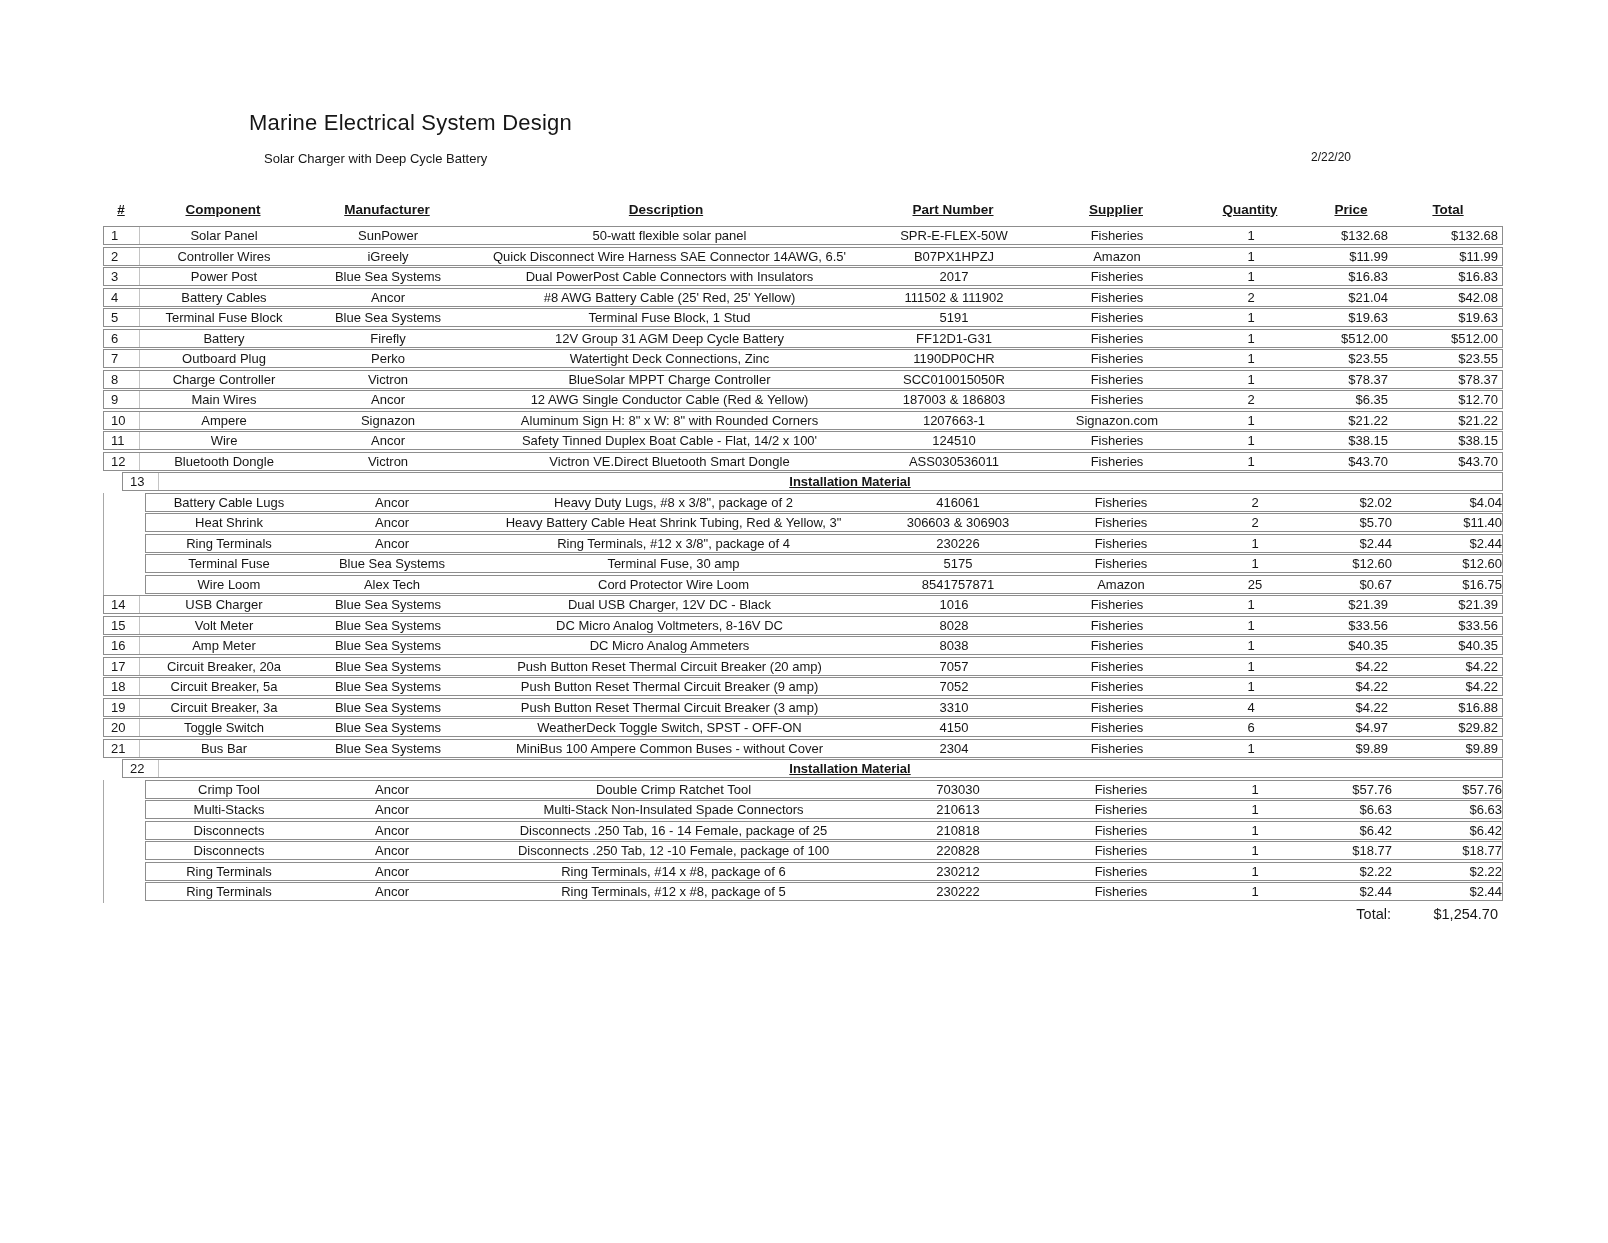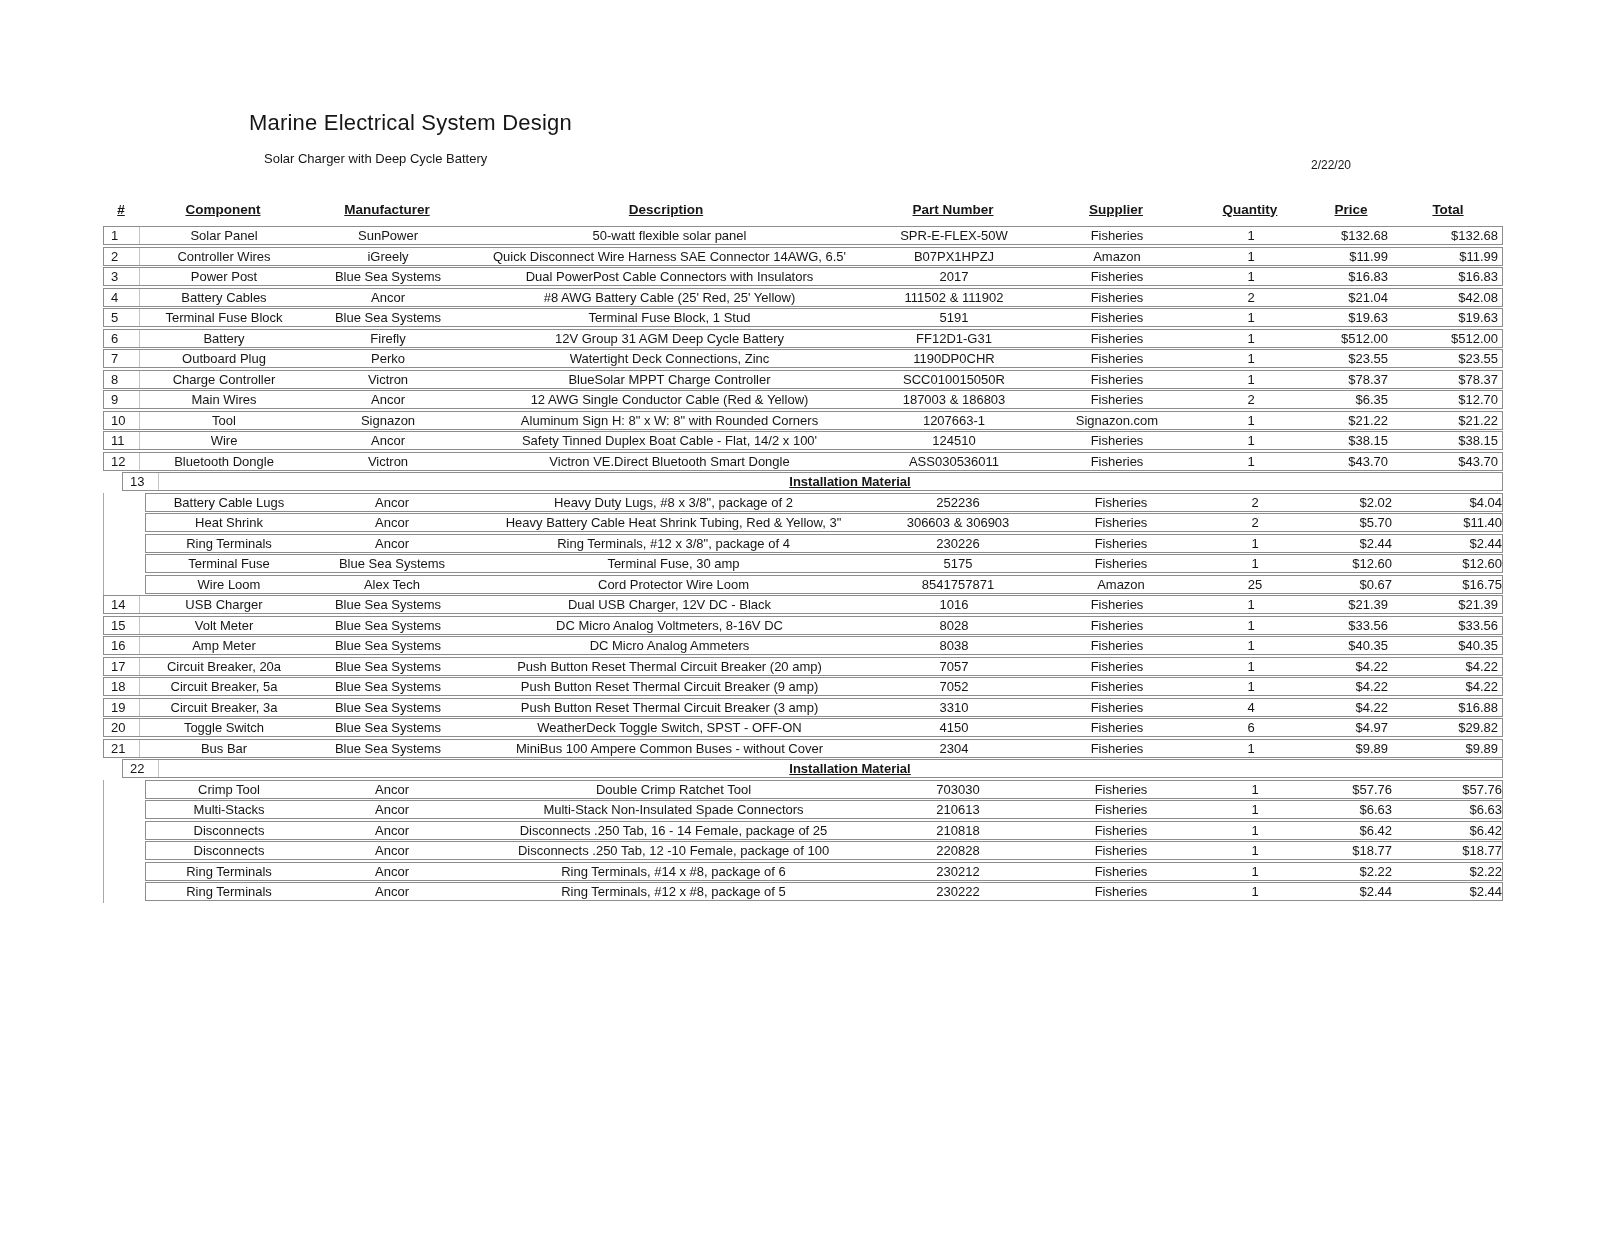--- a/index.html
+++ b/index.html
@@ -4,21 +4,21 @@
 <style>
   * { margin:0; padding:0; box-sizing:border-box; }
   html,body { background:#ffffff; }
   body {
     width:1608px; height:1243px; position:relative;
     font-family:"Liberation Sans", sans-serif; color:#161616;
     overflow:hidden;
   }
   .page-title { position:absolute; left:249px; top:110px; font-size:22px; letter-spacing:.2px; }
   .page-subtitle { position:absolute; left:264px; top:151px; font-size:13px; }
-  .doc-date { position:absolute; left:1311px; top:158px; font-size:12px; }
+  .doc-date { position:absolute; left:1311px; top:150px; font-size:12px; }
 
   .table-wrap { position:absolute; left:103px; top:199px; width:1400px; }
 
   .hdr-row {
     display:grid;
     grid-template-columns:36px 168px 160px 398px 176px 150px 118px 84px 110px;
     height:20px; margin-bottom:7px; align-items:center;
     font-weight:bold; font-size:13.5px;
   }
   .hdr-cell { text-align:center; text-decoration:underline; white-space:nowrap; }
@@ -198,21 +198,21 @@
       <div class="cell c-supp">Fisheries</div>
       <div class="cell c-qty">2</div>
       <div class="cell c-price">$6.35</div>
       <div class="cell c-total">$12.70</div>
     </div>
   </div>
 
   <div class="rowline full-row">
     <div class="rowbox full">
       <div class="cell c-num">10</div>
-      <div class="cell c-comp">Tool</div>
+      <div class="cell c-comp">Ampere</div>
       <div class="cell c-manu">Signazon</div>
       <div class="cell c-desc">Aluminum Sign H: 8" x W: 8" with Rounded Corners</div>
       <div class="cell c-part">1207663-1</div>
       <div class="cell c-supp">Signazon.com</div>
       <div class="cell c-qty">1</div>
       <div class="cell c-price">$21.22</div>
       <div class="cell c-total">$21.22</div>
     </div>
   </div>
 
@@ -250,21 +250,21 @@
       <div class="cell group-label">Installation Material</div>
     </div>
   </div>
 
   <div class="rowline">
     <div class="spacer"></div>
     <div class="rowbox indent">
       <div class="cell c-comp">Battery Cable Lugs</div>
       <div class="cell c-manu">Ancor</div>
       <div class="cell c-desc">Heavy Duty Lugs, #8 x 3/8", package of 2</div>
-      <div class="cell c-part">252236</div>
+      <div class="cell c-part">416061</div>
       <div class="cell c-supp">Fisheries</div>
       <div class="cell c-qty">2</div>
       <div class="cell c-price">$2.02</div>
       <div class="cell c-total">$4.04</div>
     </div>
   </div>
 
   <div class="rowline">
     <div class="spacer"></div>
     <div class="rowbox indent">
@@ -518,13 +518,17 @@
       <div class="cell c-desc">Ring Terminals, #12 x #8, package of 5</div>
       <div class="cell c-part">230222</div>
       <div class="cell c-supp">Fisheries</div>
       <div class="cell c-qty">1</div>
       <div class="cell c-price">$2.44</div>
       <div class="cell c-total">$2.44</div>
     </div>
   </div>
 </div>
 
+  <div class="grand-row">
+    <span class="grand-label">Total:</span>
+    <span class="grand-value">$1,254.70</span>
+  </div>
 </div>
 
 </body></html>

